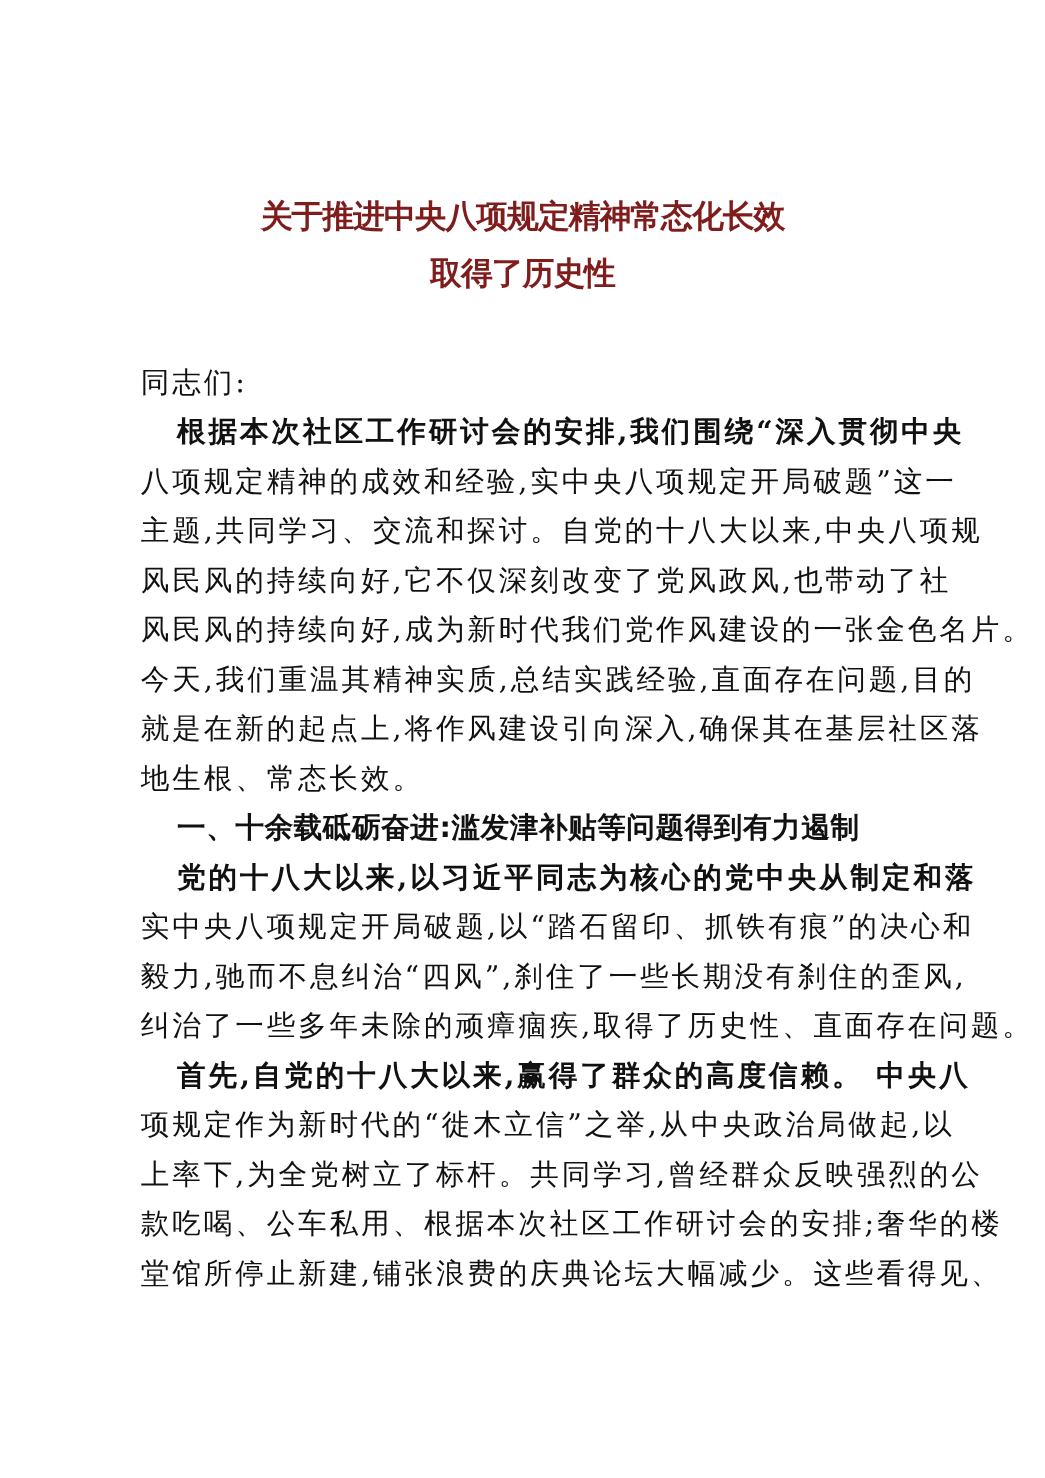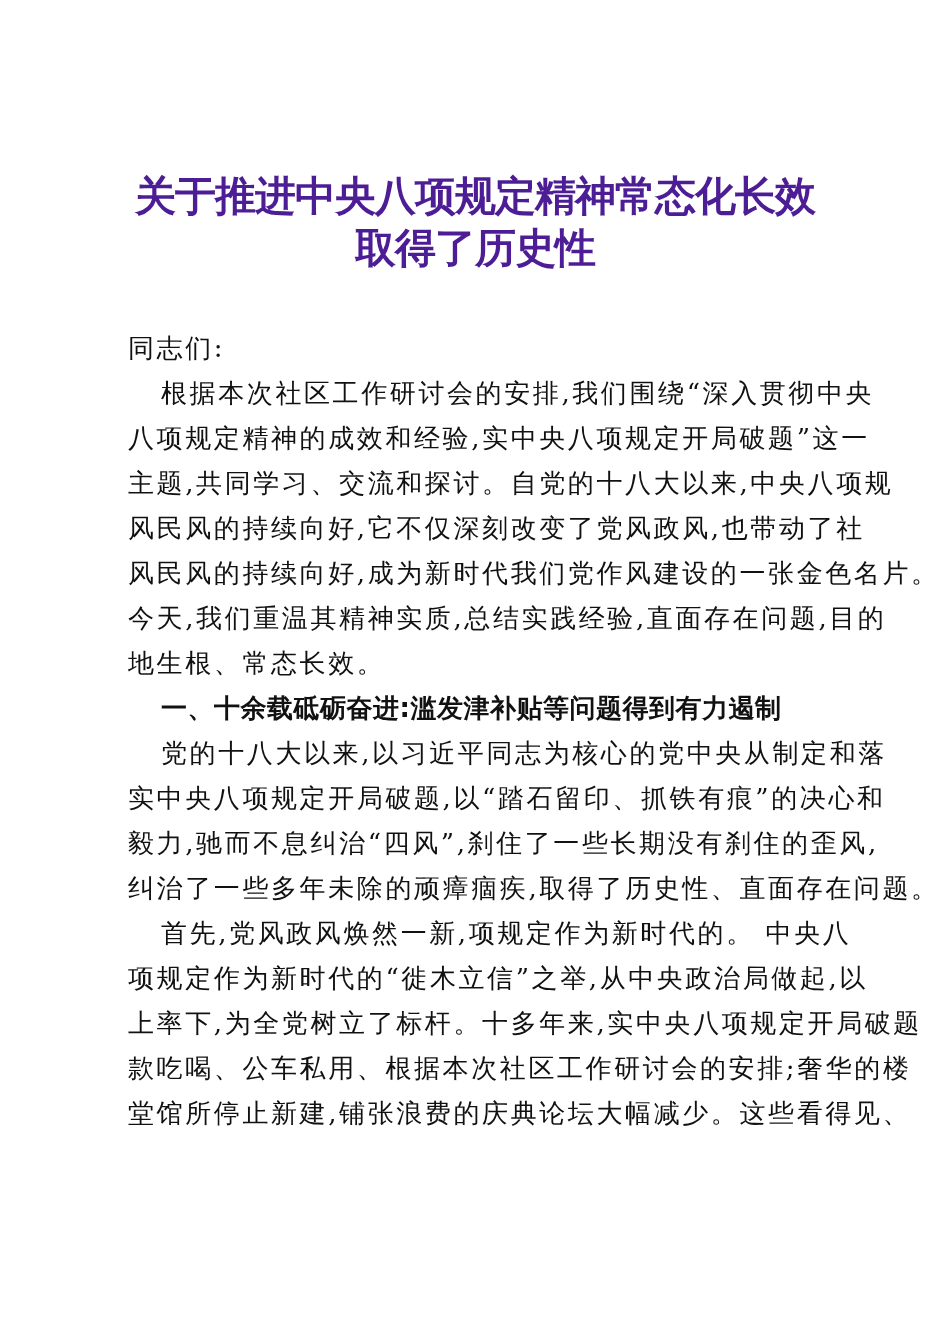--- a/index.html
+++ b/index.html
@@ -1,30 +1,30 @@
 <!DOCTYPE html>
 <html><head>
 <meta charset="utf-8">
 <style>
   html, body { margin: 0; padding: 0; background: #ffffff; }
   body { width: 950px; height: 1344px; position: relative; overflow: hidden; }
   .page { position: absolute; left: 0; top: 0; width: 950px; height: 1344px; background: #fff; }
   .title {
     position: absolute; left: 100px; top: 170px; width: 750px;
     text-align: center; font-family: "DejaVu Sans", sans-serif;
-    font-weight: bold; font-size: 41px; line-height: 52px; color: #4c1d95;
+    font-weight: bold; font-size: 29px; line-height: 52px; color: #7f1d1d;
     letter-spacing: -1px;
   }
   .body {
     position: absolute; left: 128px; top: 326px; width: 710px;
     font-family: "DejaVu Serif", serif; font-size: 26px; color: #111;
     line-height: 45px; letter-spacing: 2.6px;
   }
   .line { white-space: nowrap; height: 45px; }
-  .indent { padding-left: 33px; }
+  .indent { padding-left: 33px; font-weight: bold; }
   .heading { font-family: "DejaVu Sans", sans-serif; font-weight: bold; letter-spacing: 0.5px; padding-left: 33px; }
 </style>
 </head>
 <body>
 
 <div class="page">
   <div class="title">
     <div>关于推进中央八项规定精神常态化长效</div>
     <div>取得了历史性</div>
   </div>
@@ -32,33 +32,34 @@
   <div class="body">
     <div class="line">同志们:</div>
 
     <div>
       <div class="line indent">根据本次社区工作研讨会的安排,我们围绕“深入贯彻中央</div>
       <div class="line">八项规定精神的成效和经验,实中央八项规定开局破题”这一</div>
       <div class="line">主题,共同学习、交流和探讨。自党的十八大以来,中央八项规</div>
       <div class="line">风民风的持续向好,它不仅深刻改变了党风政风,也带动了社</div>
       <div class="line">风民风的持续向好,成为新时代我们党作风建设的一张金色名片。</div>
       <div class="line">今天,我们重温其精神实质,总结实践经验,直面存在问题,目的</div>
+      <div class="line">就是在新的起点上,将作风建设引向深入,确保其在基层社区落</div>
       <div class="line">地生根、常态长效。</div>
     </div>
 
     <div class="line heading">一、十余载砥砺奋进:滥发津补贴等问题得到有力遏制</div>
 
     <div>
       <div class="line indent">党的十八大以来,以习近平同志为核心的党中央从制定和落</div>
       <div class="line">实中央八项规定开局破题,以“踏石留印、抓铁有痕”的决心和</div>
       <div class="line">毅力,驰而不息纠治“四风”,刹住了一些长期没有刹住的歪风,</div>
       <div class="line">纠治了一些多年未除的顽瘴痼疾,取得了历史性、直面存在问题。</div>
     </div>
 
     <div>
-      <div class="line indent">首先,党风政风焕然一新,项规定作为新时代的。 中央八</div>
+      <div class="line indent">首先,自党的十八大以来,赢得了群众的高度信赖。 中央八</div>
       <div class="line">项规定作为新时代的“徙木立信”之举,从中央政治局做起,以</div>
-      <div class="line">上率下,为全党树立了标杆。十多年来,实中央八项规定开局破题</div>
+      <div class="line">上率下,为全党树立了标杆。共同学习,曾经群众反映强烈的公</div>
       <div class="line">款吃喝、公车私用、根据本次社区工作研讨会的安排;奢华的楼</div>
       <div class="line">堂馆所停止新建,铺张浪费的庆典论坛大幅减少。这些看得见、</div>
     </div>
   </div>
 </div>
 
 </body></html>

